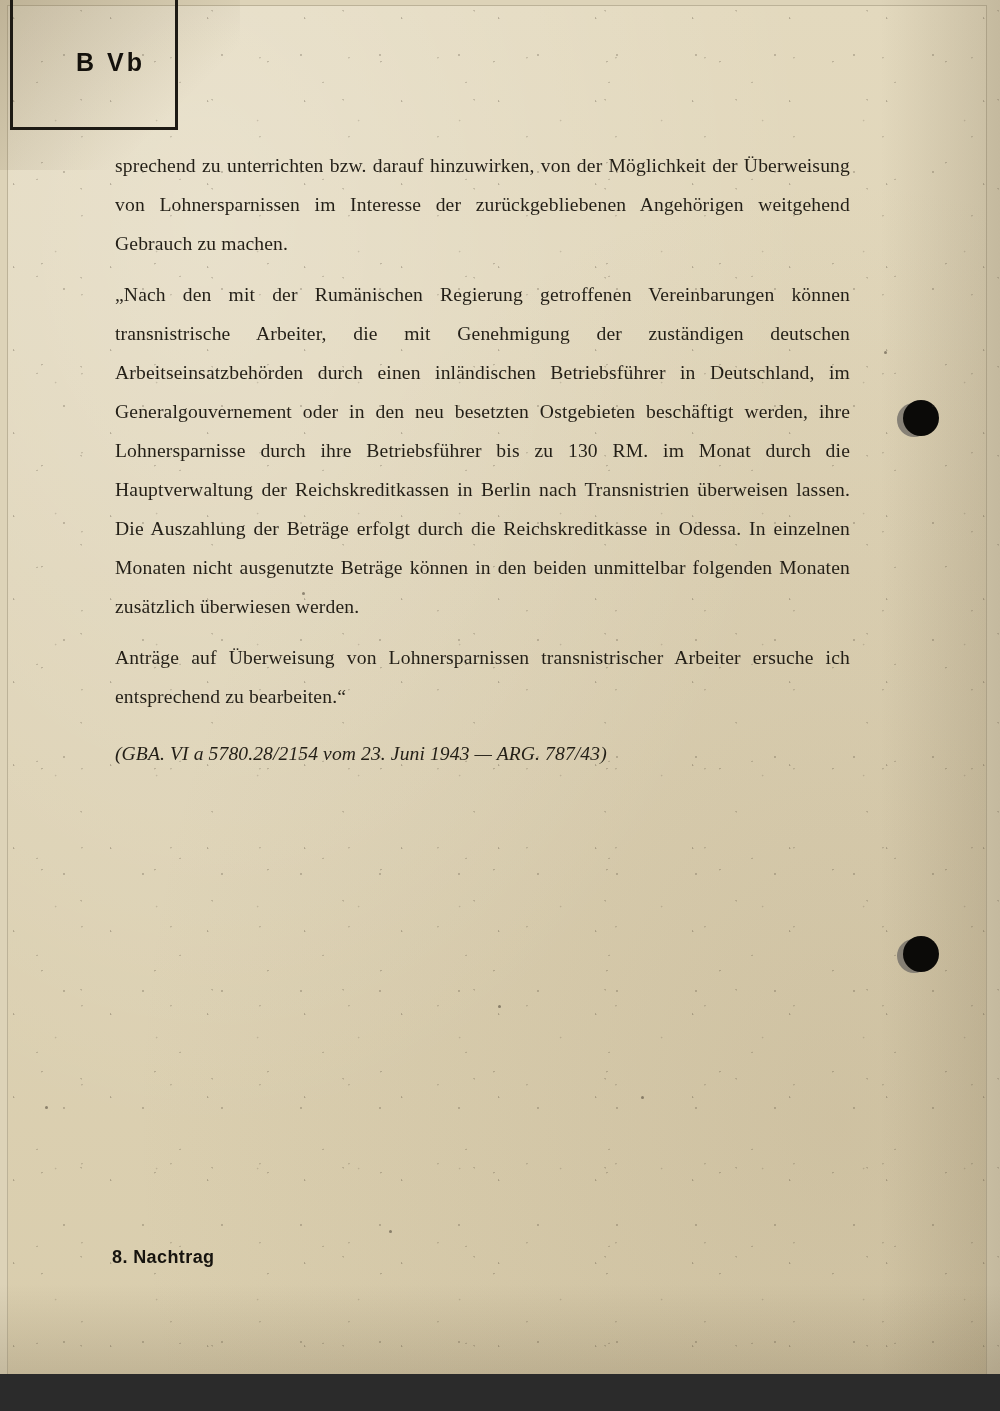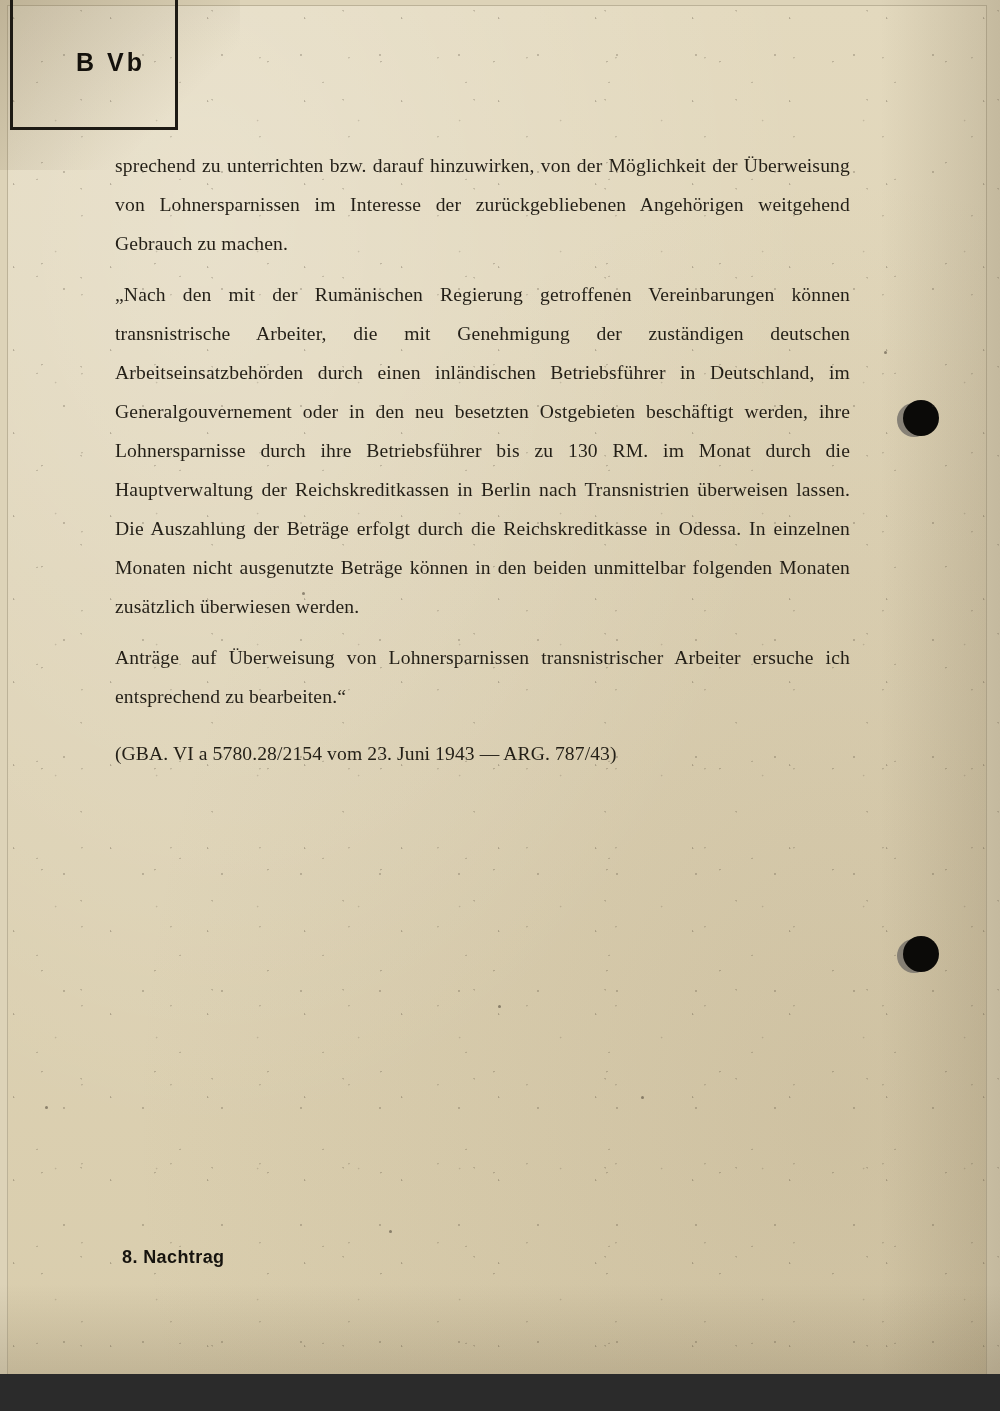--- a/index.html
+++ b/index.html
@@ -118,26 +118,27 @@
     line-height: 39px;
     text-align: justify;
     text-justify: inter-word;
     letter-spacing: 0.15px;
   }
   .para.tight { margin-bottom: 12px; }
   .para.ref {
     text-align: left;
     margin-top: 18px;
     letter-spacing: 0.1px;
+    font-style: italic;
   }
 
   
   #footer-note {
     position: absolute;
-    left: 122px;
+    left: 112px;
     top: 1247px;
     font-family: "Liberation Sans", sans-serif;
     font-weight: bold;
     font-size: 18px;
     letter-spacing: 0.4px;
     color: #16130e;
   }
 
   
   .punch {

